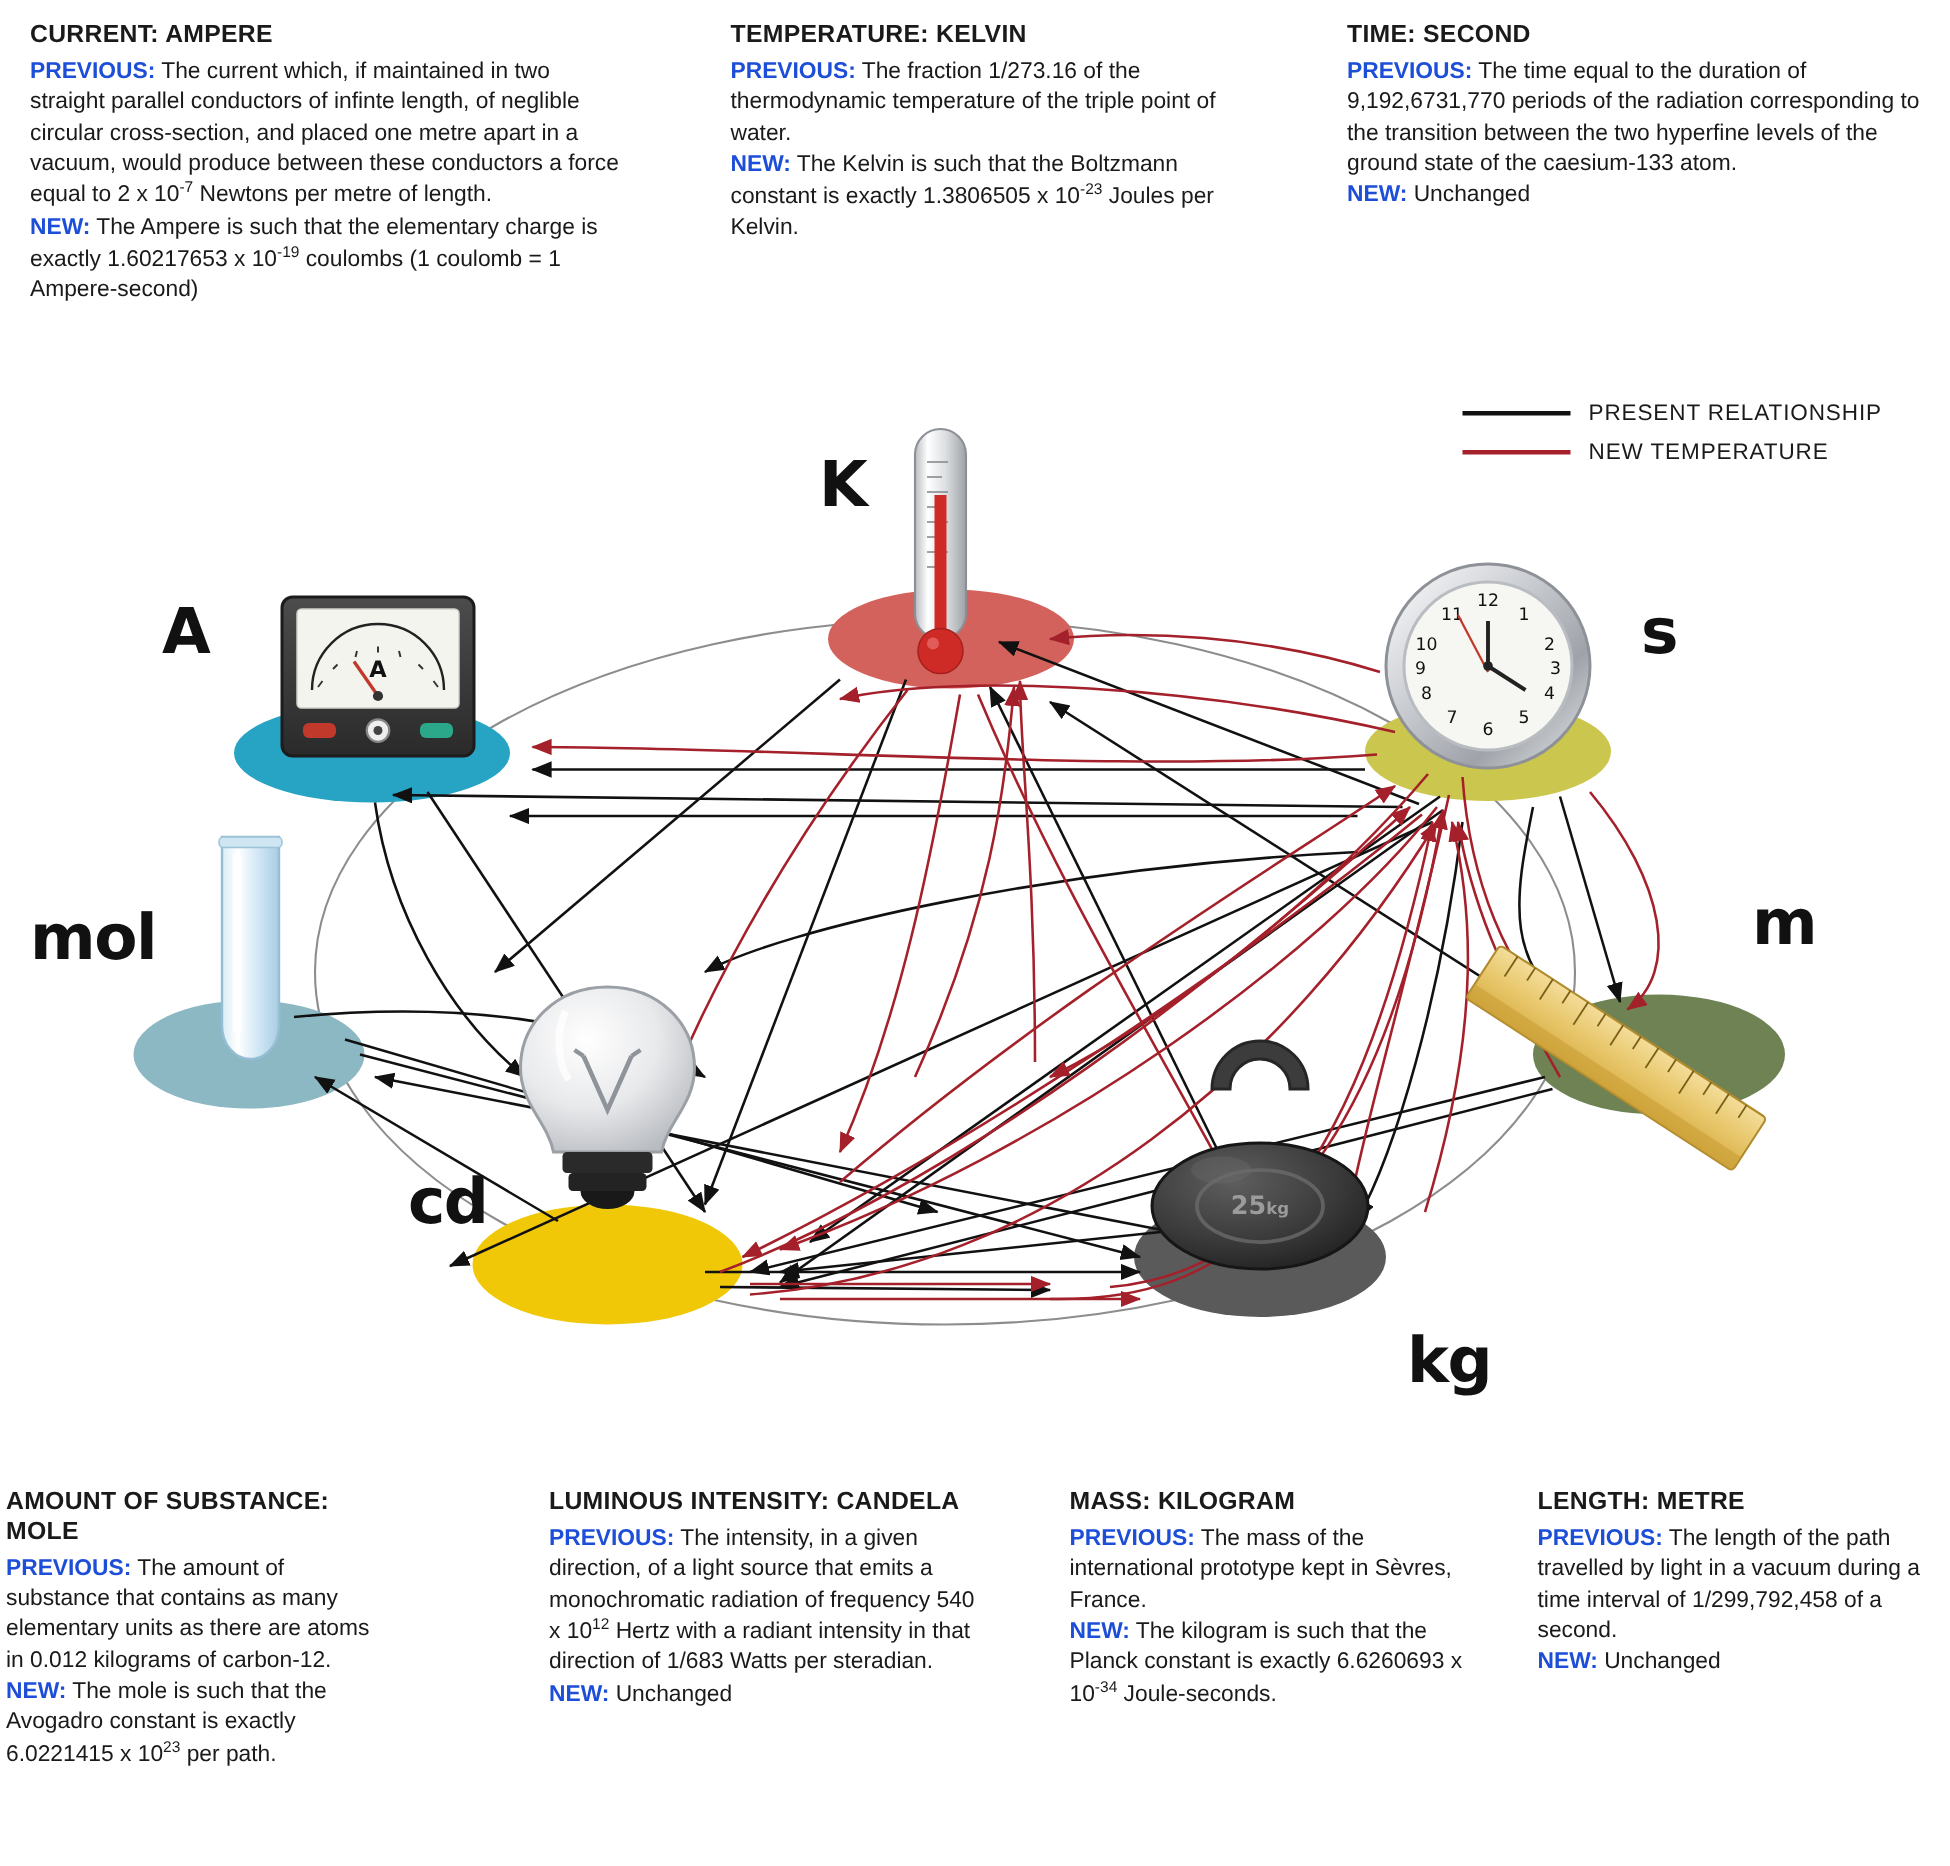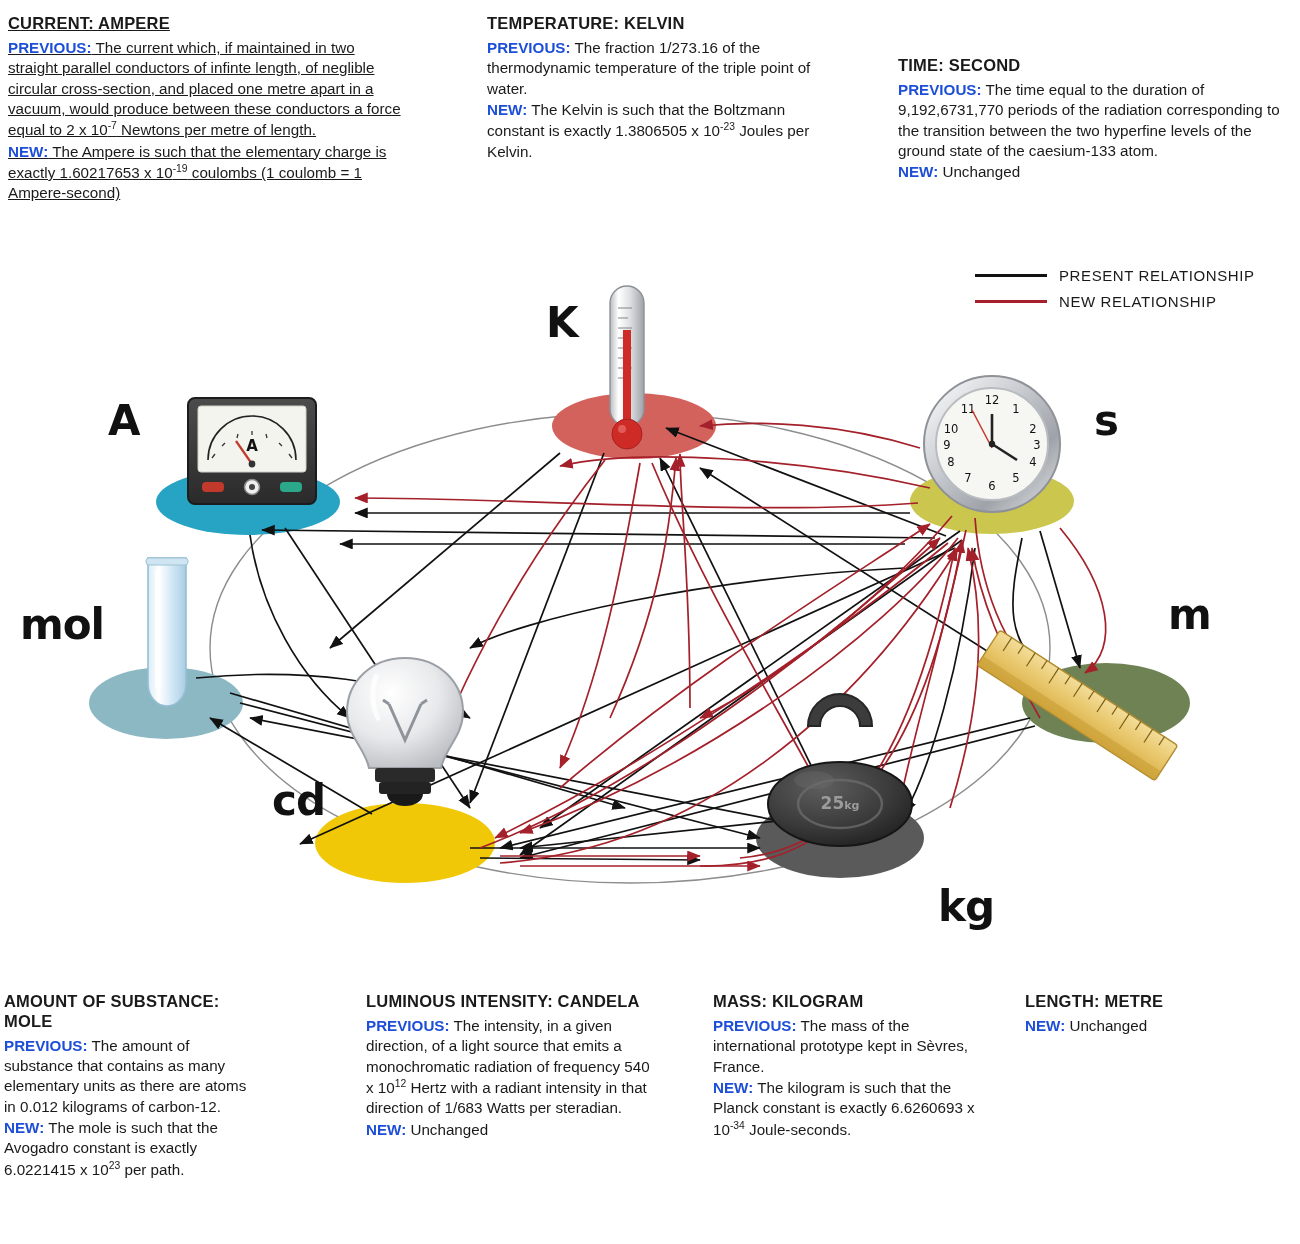--- a/index.html
+++ b/index.html
@@ -75,58 +75,58 @@
     left: 0;
     top: 248px;
     width: 1300px;
     height: 720px;
   }
   #diagram svg { display: block; }
 </style>
 </head>
 <body>
 
-<div class="defbox" style="left:8px; top:14px; width:400px;text-decoration:underline;">
+<div class="defbox" style="left:20px; top:14px; width:400px;">
   <h3>CURRENT: AMPERE</h3>
   <p>
     <span class="lbl">PREVIOUS:</span><span> The current which, if maintained in two straight parallel conductors of infinte length, of neglible circular cross-section, and placed one metre apart in a vacuum, would produce between these conductors a force equal to 2 x 10</span><sup>-7</sup><span> Newtons per metre of length.</span>
   </p>
   <p>
     <span class="lbl">NEW:</span><span> The Ampere is such that the elementary charge is exactly 1.60217653 x 10</span><sup>-19</sup><span> coulombs (1 coulomb = 1 Ampere-second)</span>
   </p>
 </div>
 
 <div class="defbox" style="left:487px; top:14px; width:345px;">
   <h3>TEMPERATURE: KELVIN</h3>
   <p>
     <span class="lbl">PREVIOUS:</span><span> The fraction 1/273.16 of the thermodynamic temperature of the triple point of water.</span>
   </p>
   <p>
     <span class="lbl">NEW:</span><span> The Kelvin is such that the Boltzmann constant is exactly 1.3806505 x 10</span><sup>-23</sup><span> Joules per Kelvin.</span>
   </p>
 </div>
 
-<div class="defbox" style="left:898px; top:14px; width:390px;margin-top:42px;">
+<div class="defbox" style="left:898px; top:14px; width:390px;">
   <h3>TIME: SECOND</h3>
   <p>
     <span class="lbl">PREVIOUS:</span><span> The time equal to the duration of 9,192,6731,770 periods of the radiation corresponding to the transition between the two hyperfine levels of the ground state of the caesium-133 atom.</span>
   </p>
   <p>
     <span class="lbl">NEW:</span><span> Unchanged</span>
   </p>
 </div>
 
 <div class="legend">
   <div class="legend-row">
     <span class="legend-swatch sw-present"></span>
     <span>PRESENT RELATIONSHIP</span>
   </div>
   <div class="legend-row">
     <span class="legend-swatch sw-new"></span>
-    <span>NEW RELATIONSHIP</span>
+    <span>NEW TEMPERATURE</span>
   </div>
 </div>
 
 <div id="diagram">
   <svg width="1300" height="720" viewBox="0 0 1300 720" xmlns="http://www.w3.org/2000/svg">
     <defs>
       <marker id="ahB" markerWidth="9" markerHeight="9" refX="7.5" refY="3.2" orient="auto">
         <path d="M0,0 L8,3.2 L0,6.4 z" fill="#111"></path>
       </marker>
       <marker id="ahR" markerWidth="9" markerHeight="9" refX="7.5" refY="3.2" orient="auto">
@@ -373,15 +373,18 @@
     <span class="lbl">PREVIOUS:</span><span> The mass of the international prototype kept in Sèvres, France.</span>
   </p>
   <p>
     <span class="lbl">NEW:</span><span> The kilogram is such that the Planck constant is exactly 6.6260693 x 10</span><sup>-34</sup><span> Joule-seconds.</span>
   </p>
 </div>
 
 <div class="defbox" style="left:1025px; top:992px; width:265px;">
   <h3>LENGTH: METRE</h3>
   <p>
+    <span class="lbl">PREVIOUS:</span><span> The length of the path travelled by light in a vacuum during a time interval of 1/299,792,458 of a second.</span>
+  </p>
+  <p>
     <span class="lbl">NEW:</span><span> Unchanged</span>
   </p>
 </div>
 
 </body></html>

